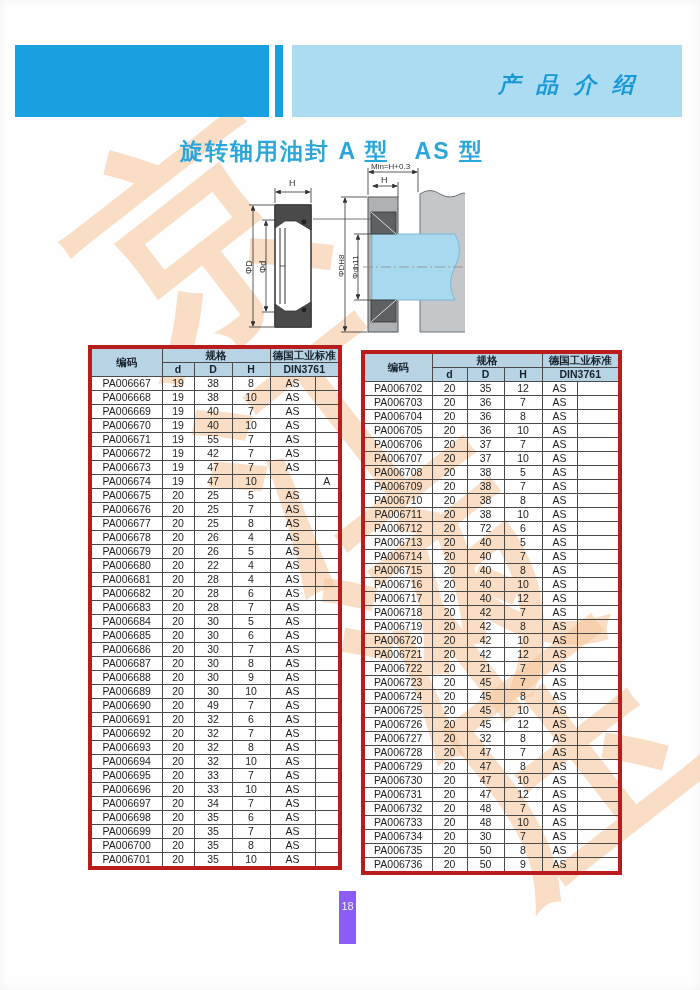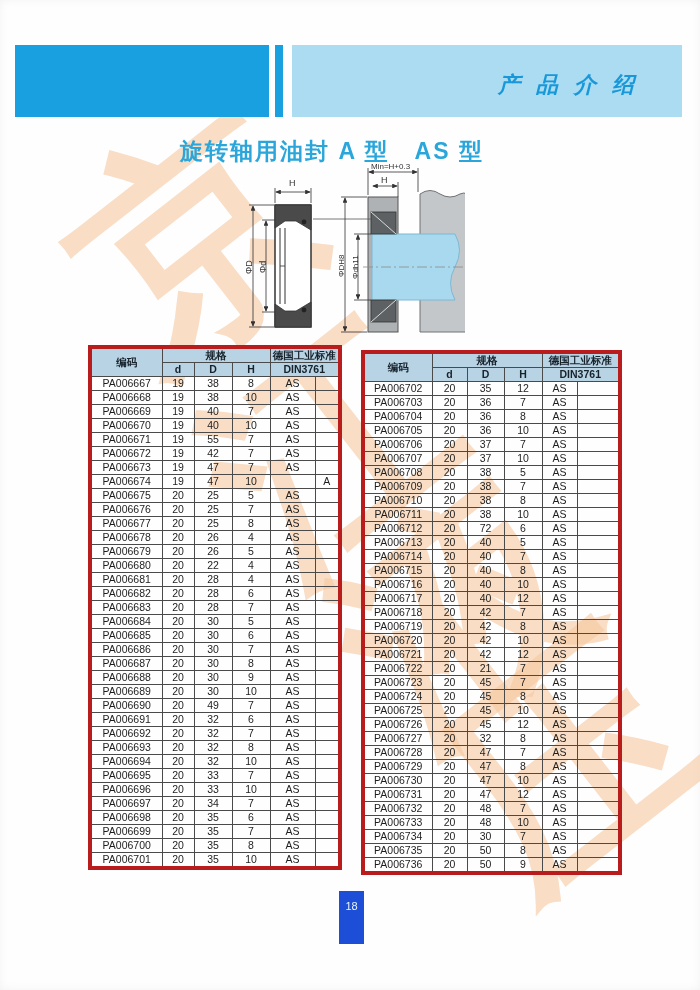--- a/index.html
+++ b/index.html
@@ -48,22 +48,22 @@
   .seal-table.right{left:361px;top:350px;width:257px;}
   .seal-table th,.seal-table td{
     border:1px solid #4a4a4a;padding:0;height:13px;line-height:13px;
     text-align:center;overflow:hidden;white-space:nowrap;
   }
   .seal-table th{background:#b7d3e4;font-weight:600;font-size:10.5px;color:#17222b;}
   .seal-table{border:4px solid #b91c1c;}
   .seal-table td{background:transparent;}
   
   .page-number{
-    position:absolute;left:339px;top:891px;width:25px;height:53px;z-index:2;
-    background:#1d4ed8;color:#eaf6fc;font-size:11px;text-align:center;
+    position:absolute;left:339px;top:891px;width:17px;height:53px;z-index:2;
+    background:#8b5cf6;color:#eaf6fc;font-size:11px;text-align:center;
     padding-top:9px;box-sizing:border-box;
   }
 </style>
 </head>
 <body>
 
 <div class="page">
 
   <div class="watermark">
     <span class="wm-char" style="left:78px;top:120px">京</span>

